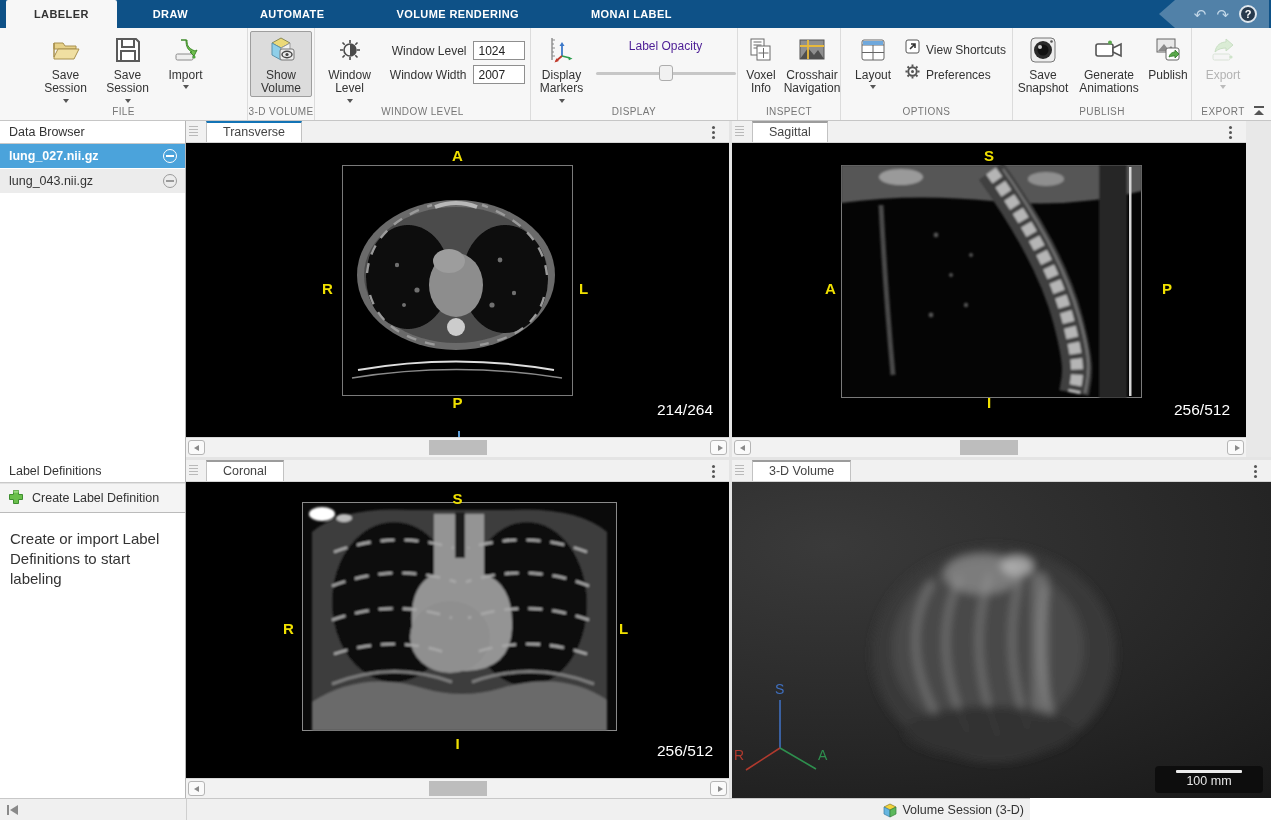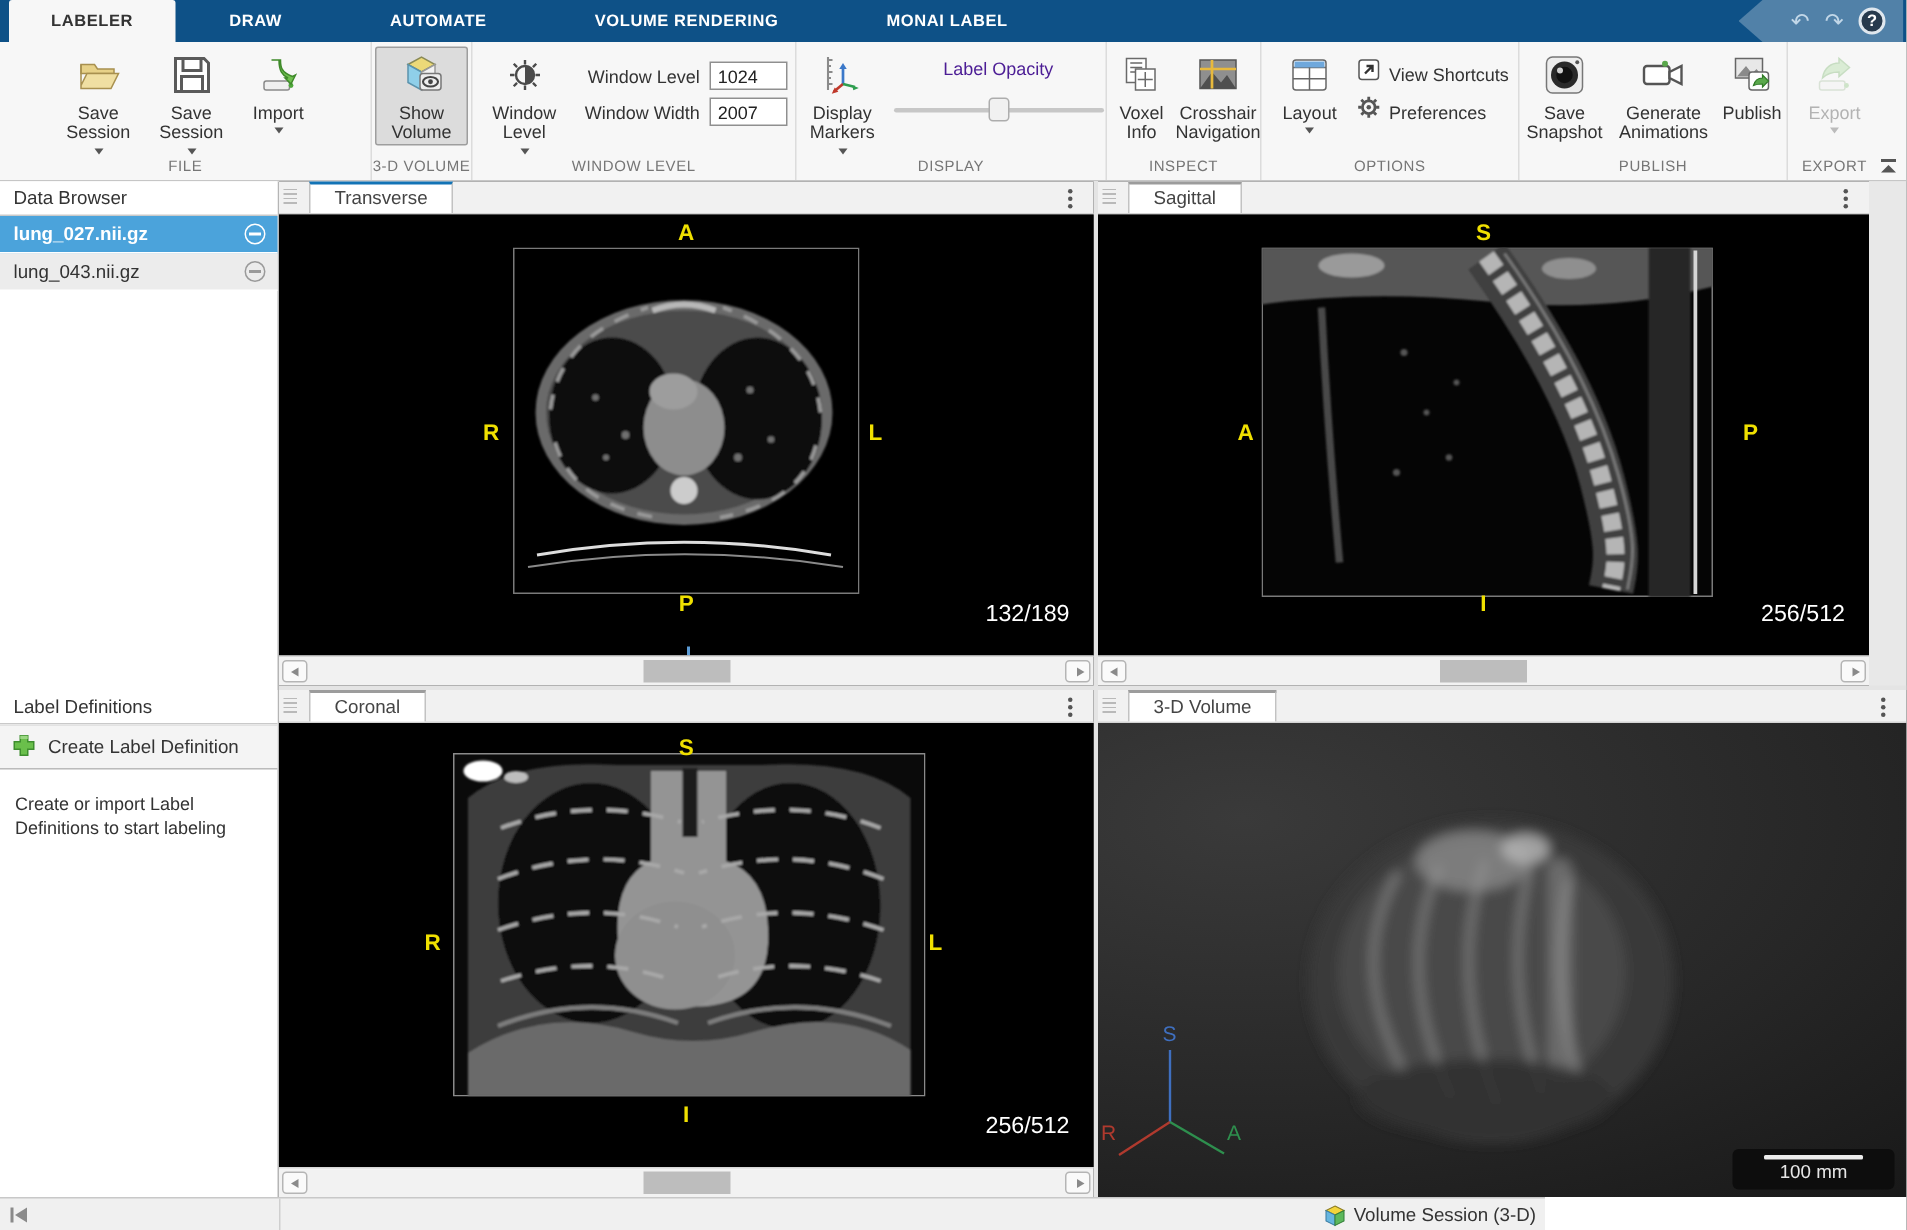--- a/index.html
+++ b/index.html
@@ -52,21 +52,21 @@
   .file-item.normal { background:#ececec; color:#333; }
   .file-item .spacer { flex:1; }
   .minus-ic { width:14px; height:14px; border-radius:50%; position:relative; flex:0 0 auto; }
   .minus-ic.white { border:1.5px solid #fff; }
   .minus-ic.gray { border:1.5px solid #9a9a9a; }
   .minus-ic:before { content:""; position:absolute; left:2px; right:2px; top:50%; height:1.5px; margin-top:-1px; }
   .minus-ic.white:before { background:#fff; }
   .minus-ic.gray:before { background:#9a9a9a; }
   .ld-section { position:absolute; left:0; top:339px; width:185px; }
   .create-row { height:30px; display:flex; align-items:center; gap:8px; padding-left:8px; background:#f4f4f4; border-bottom:1px solid #bbb; border-top:1px solid #e2e2e2; font-size:12.5px; color:#333; }
-  .hint { padding:16px 10px 0 10px; font-size:12px; color:#333; line-height:1.32; }
+  .hint { padding:16px 10px 0 10px; font-size:15px; color:#333; line-height:1.32; }
   
   .vsplit { position:absolute; left:729px; top:0; width:3px; height:677px; background:#e4e4e4; }
   .hsplit { position:absolute; left:186px; top:336px; width:1085px; height:3px; background:#e4e4e4; }
   
   .pane { position:absolute; display:flex; flex-direction:column; background:#000; }
   .vtabs { height:22px; background:#f1f1f1; display:flex; align-items:flex-end; position:relative; border-bottom:1px solid #d4d4d4; flex:0 0 auto; }
   .grip { width:9px; height:11px; margin:0 0 5px 3px; background:repeating-linear-gradient(to bottom,#b9b9b9 0 1px,transparent 1px 3px); flex:0 0 auto; }
   .vtab { height:21px; background:#fff; border:1px solid #c2c2c2; border-bottom:none; margin-left:8px; padding:0 16px; font-size:12.5px; color:#444; line-height:19px; border-top:2px solid #9c9c9c; }
   .vtab.focused { border-top:2px solid #1273b5; }
   .kebab { position:absolute; right:14px; top:10px; width:3px; height:3px; background:#555; border-radius:50%; box-shadow:0 -5px 0 #555, 0 5px 0 #555; }
@@ -433,21 +433,21 @@
             </g>
             <path d="M25 108 Q30 60 90 40 M205 110 Q200 62 140 40 M28 130 Q40 170 95 180 M202 132 Q192 170 138 180" stroke="#9a9a9a" stroke-width="2.4" fill="none" stroke-dasharray="10 9"></path>
           </g>
           <path d="M16 205 Q114 188 212 205" stroke="#dedede" stroke-width="2" fill="none"></path>
           <path d="M10 213 Q114 196 220 213" stroke="#8a8a8a" stroke-width="1.4" fill="none"></path>
         </svg>
         <span class="dir top">A</span>
         <span class="dir midl" style="left:136px">R</span>
         <span class="dir midr" style="left:393px">L</span>
         <span class="dir bottom">P</span>
-        <span class="slice">132/189</span>
+        <span class="slice">214/264</span>
         <span class="blue-tick"></span>
       </div>
       <div class="hscroll">
         <span class="sbtn l"></span>
         <div class="sthumb"></div>
         <span class="sbtn r"></span>
       </div>
     </div>
 
     <div class="pane" style="left:732px; top:0; width:514px; height:336px">

